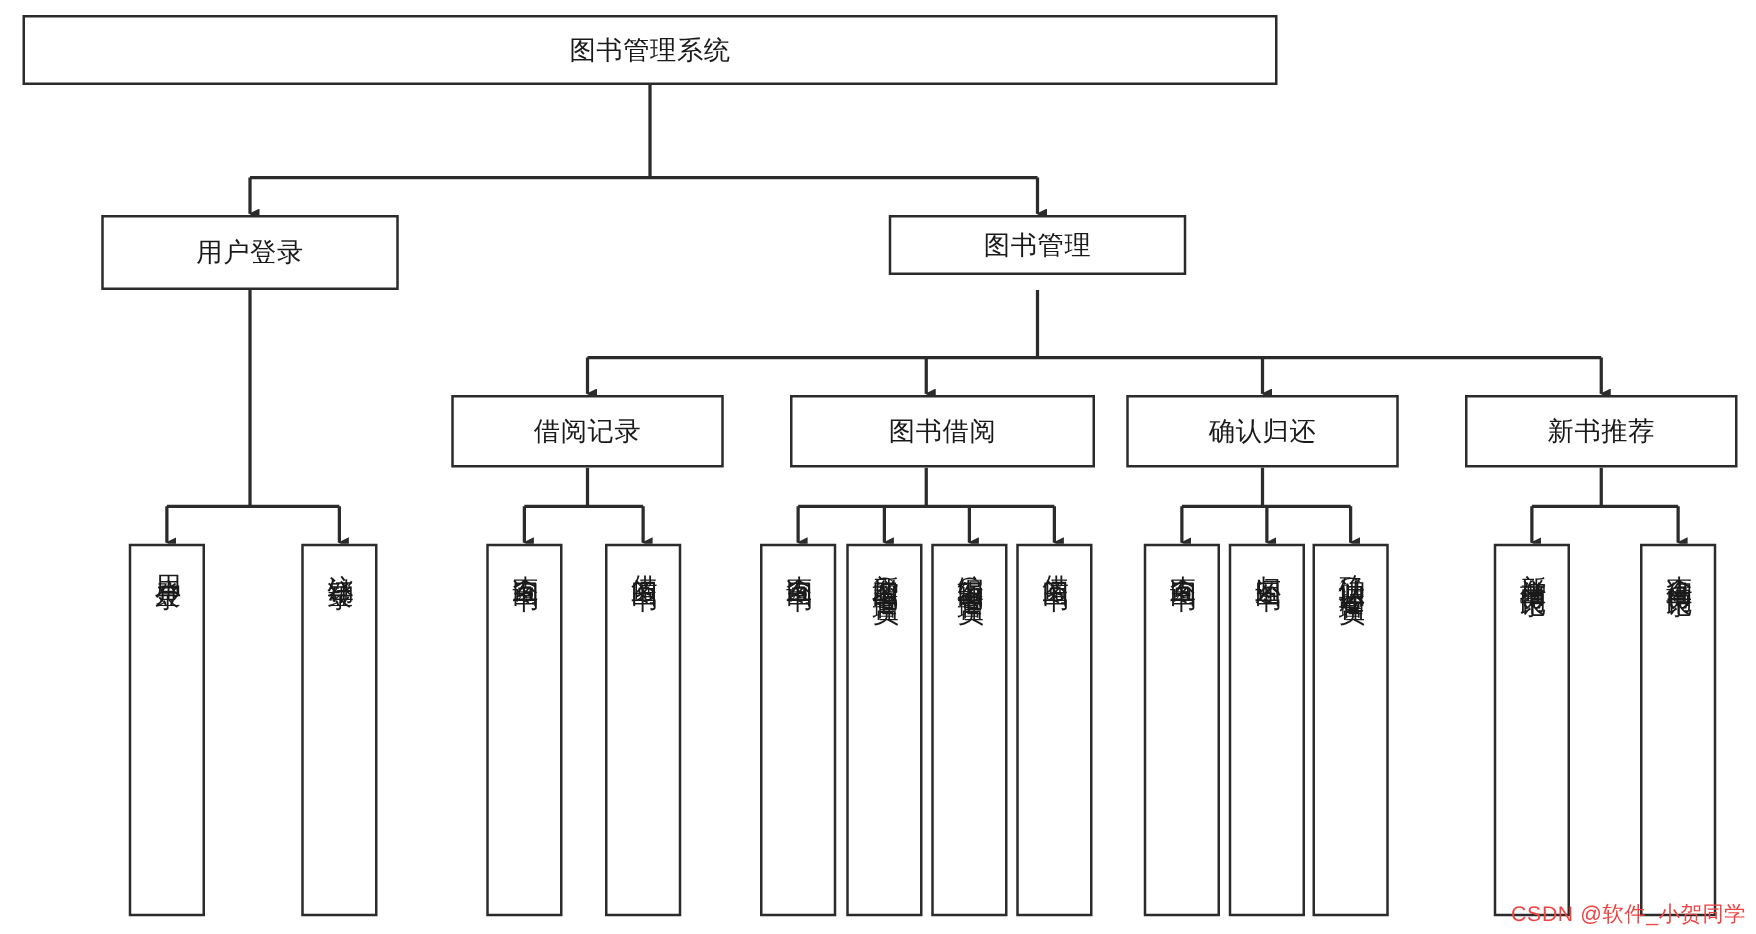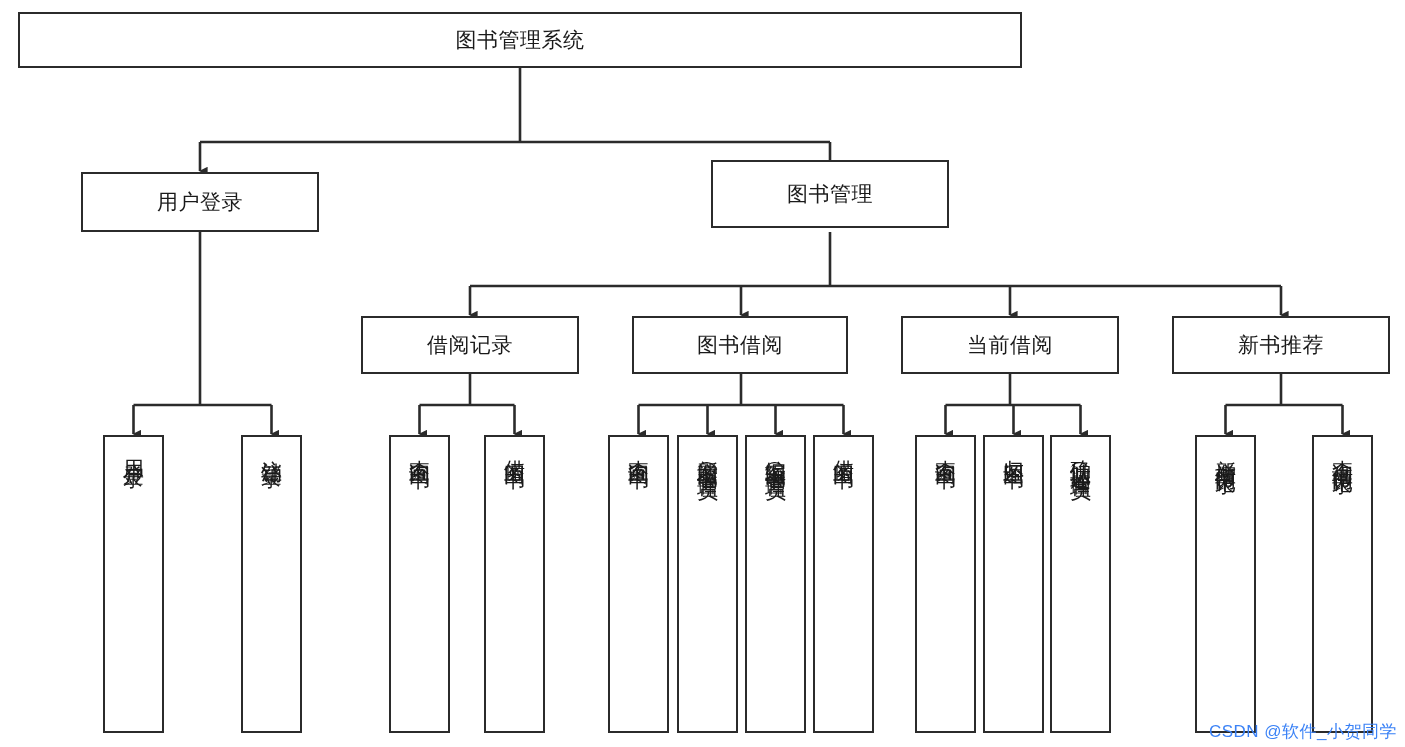--- a/index.html
+++ b/index.html
@@ -57,21 +57,21 @@
   }
   .node.v .node-label {
     writing-mode: vertical-rl;
     text-orientation: upright;
   }
   #watermark {
     position: absolute;
     right: 8px;
     bottom: 4px;
     font-size: 17px;
-    color: #3b82f6;
+    color: #ef4444;
     z-index: 5;
     white-space: nowrap;
     letter-spacing: 0.5px;
   }
 </style>
 </head>
 <body>
 
 <div id="diagram-root">
   <svg id="edge-layer" viewBox="0 0 1405 747" xmlns="http://www.w3.org/2000/svg">
@@ -117,31 +117,31 @@
       </g>
   </svg>
 
   <div id="nodes">
       <div class="node h" style="left: 18px; top: 12px; width: 1004px; height: 56px;">
         <span class="node-label">图书管理系统</span>
       </div>
       <div class="node h" style="left: 81px; top: 172px; width: 238px; height: 60px;">
         <span class="node-label">用户登录</span>
       </div>
-      <div class="node h" style="left: 711px; top: 160px; width: 238px; height: 68px;">
+      <div class="node h" style="left: 711px; top: 172px; width: 238px; height: 48px;">
         <span class="node-label">图书管理</span>
       </div>
       <div class="node h" style="left: 361px; top: 316px; width: 218px; height: 58px;">
         <span class="node-label">借阅记录</span>
       </div>
-      <div class="node h" style="left: 632px; top: 316px; width: 216px; height: 58px;">
+      <div class="node h" style="left: 632px; top: 316px; width: 244px; height: 58px;">
         <span class="node-label">图书借阅</span>
       </div>
       <div class="node h" style="left: 901px; top: 316px; width: 218px; height: 58px;">
-        <span class="node-label">当前借阅</span>
+        <span class="node-label">确认归还</span>
       </div>
       <div class="node h" style="left: 1172px; top: 316px; width: 218px; height: 58px;">
         <span class="node-label">新书推荐</span>
       </div>
       <div class="node v" style="left: 103px; top: 435px; width: 61px; height: 298px;">
         <span class="node-label">用户登录</span>
       </div>
       <div class="node v" style="left: 241px; top: 435px; width: 61px; height: 298px;">
         <span class="node-label">注销登录</span>
       </div>

